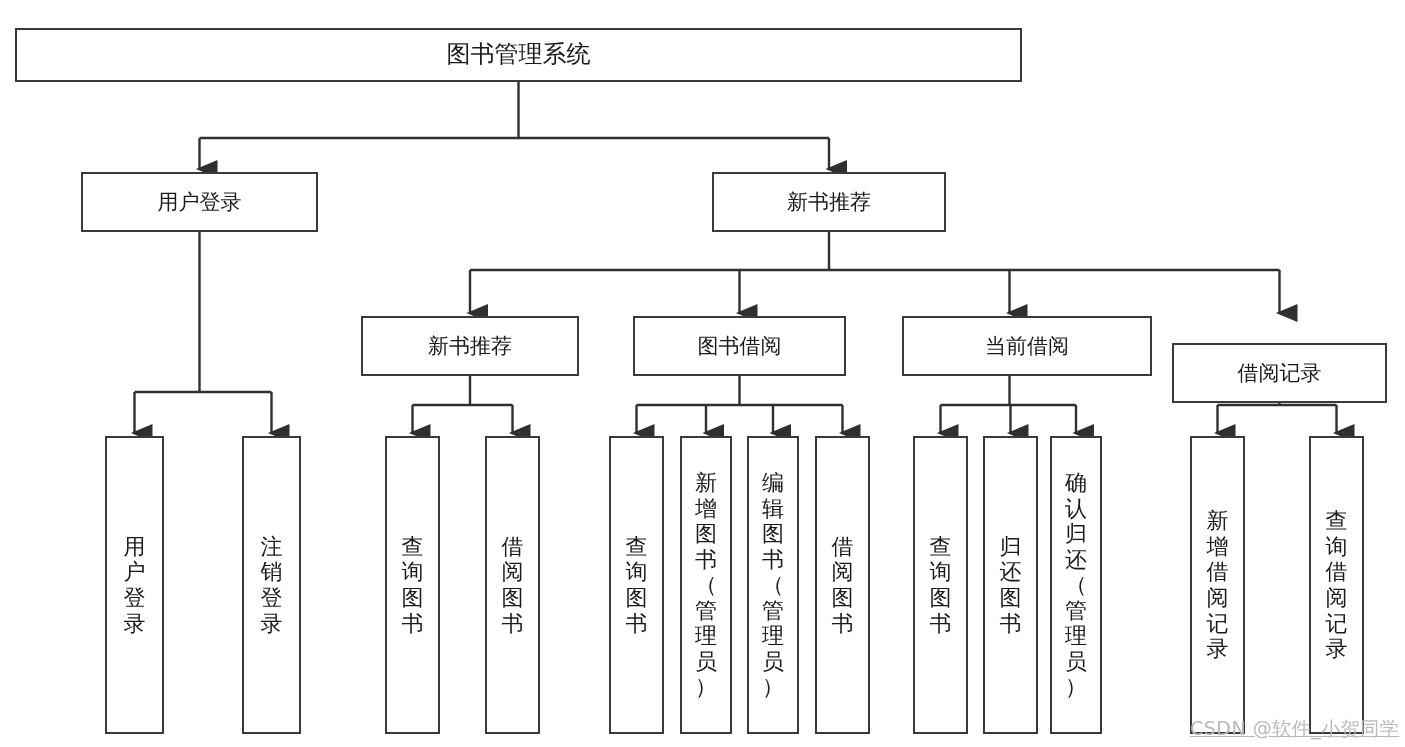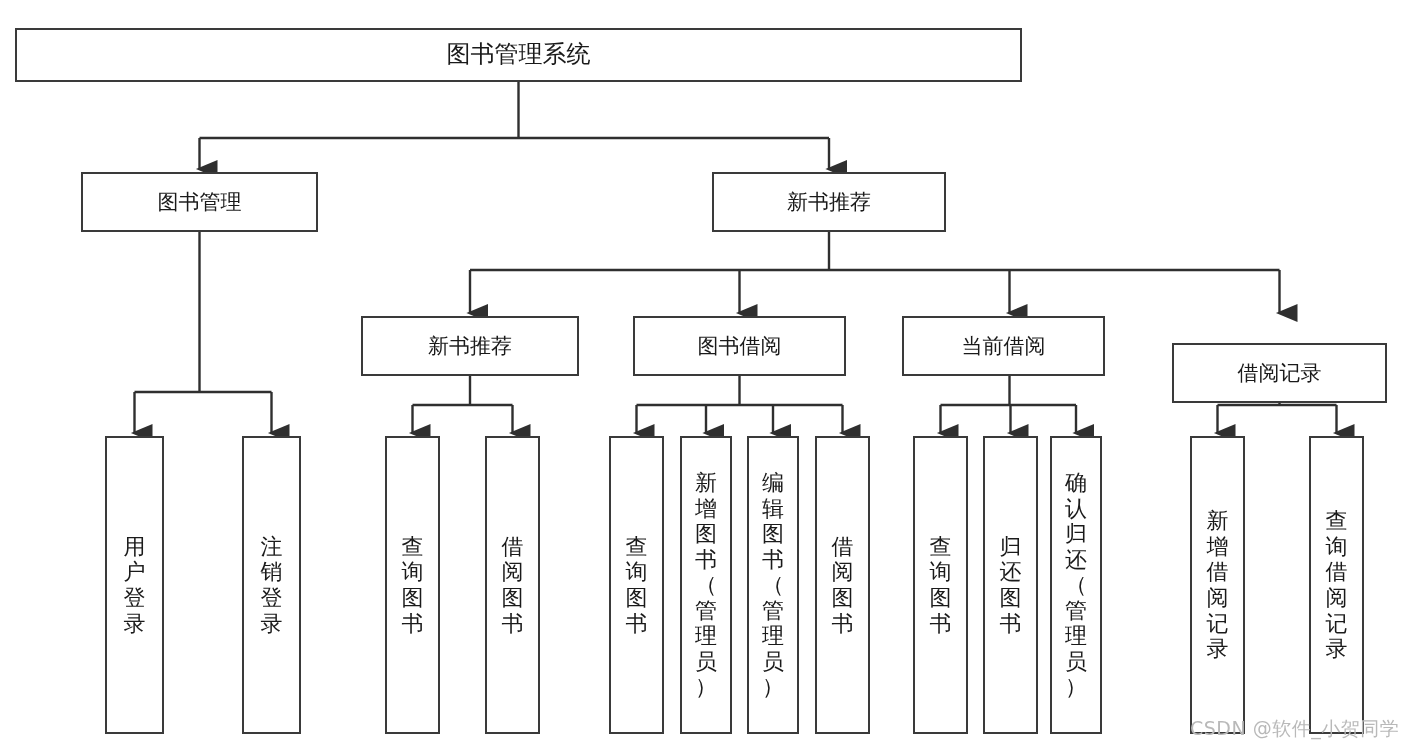--- a/index.html
+++ b/index.html
@@ -108,33 +108,33 @@
         <path d="M 1217.5 405 L 1217.5 433" marker-end="url(#arrow)"></path>
         <path d="M 1336.5 405 L 1336.5 433" marker-end="url(#arrow)"></path>
       </g>
   </svg>
 
   <div class="node lvl-root" id="node-root" style="left: 15px; top: 13px; width: 1007px; height: 54px; margin-top: 15px;">
     <span class="node-label">图书管理系统</span>
   </div>
 
   <div class="node lvl-mid" id="node-user-login" style="left: 81px; top: 172px; width: 237px; height: 60px;">
-    <span class="node-label">图书管理</span>
+    <span class="node-label">用户登录</span>
   </div>
   <div class="node lvl-mid" id="node-book-manage" style="left: 712px; top: 172px; width: 234px; height: 60px;">
     <span class="node-label">新书推荐</span>
   </div>
 
   <div class="node lvl-mid" id="node-book-borrow" style="left: 633px; top: 316px; width: 213px; height: 60px;">
     <span class="node-label">图书借阅</span>
   </div>
   <div class="node lvl-mid" id="node-new-book-recommend" style="left: 361px; top: 316px; width: 218px; height: 60px;">
     <span class="node-label">新书推荐</span>
   </div>
-  <div class="node lvl-mid" id="node-current-borrow" style="left: 902px; top: 316px; width: 203px; height: 60px;">
+  <div class="node lvl-mid" id="node-current-borrow" style="left: 902px; top: 316px; width: 250px; height: 60px;">
     <span class="node-label">当前借阅</span>
   </div>
   <div class="node lvl-mid" id="node-borrow-record" style="left: 1172px; top: 316px; width: 215px; height: 60px; margin-top: 27px;">
     <span class="node-label">借阅记录</span>
   </div>
 
   <div id="leaf-host">
       <div class="node leaf" id="node-leaf-user-login" style="left: 105px; top: 436px; width: 59px; height: 298px;">
         <span class="node-label">用
 户
@@ -227,15 +227,15 @@
       <div class="node leaf" id="node-leaf-query-borrow-record" style="left: 1309px; top: 436px; width: 55px; height: 298px;">
         <span class="node-label">查
 询
 借
 阅
 记
 录</span>
       </div>
     </div>
 
-  <div class="watermark" style="left: 1190px; top: 716px;">CSDN @软件_小贺同学</div>
+  <div class="watermark" style="left: 1190px; top: 716px; text-decoration: underline;">CSDN @软件_小贺同学</div>
 
 </div>
 
 </body></html>

